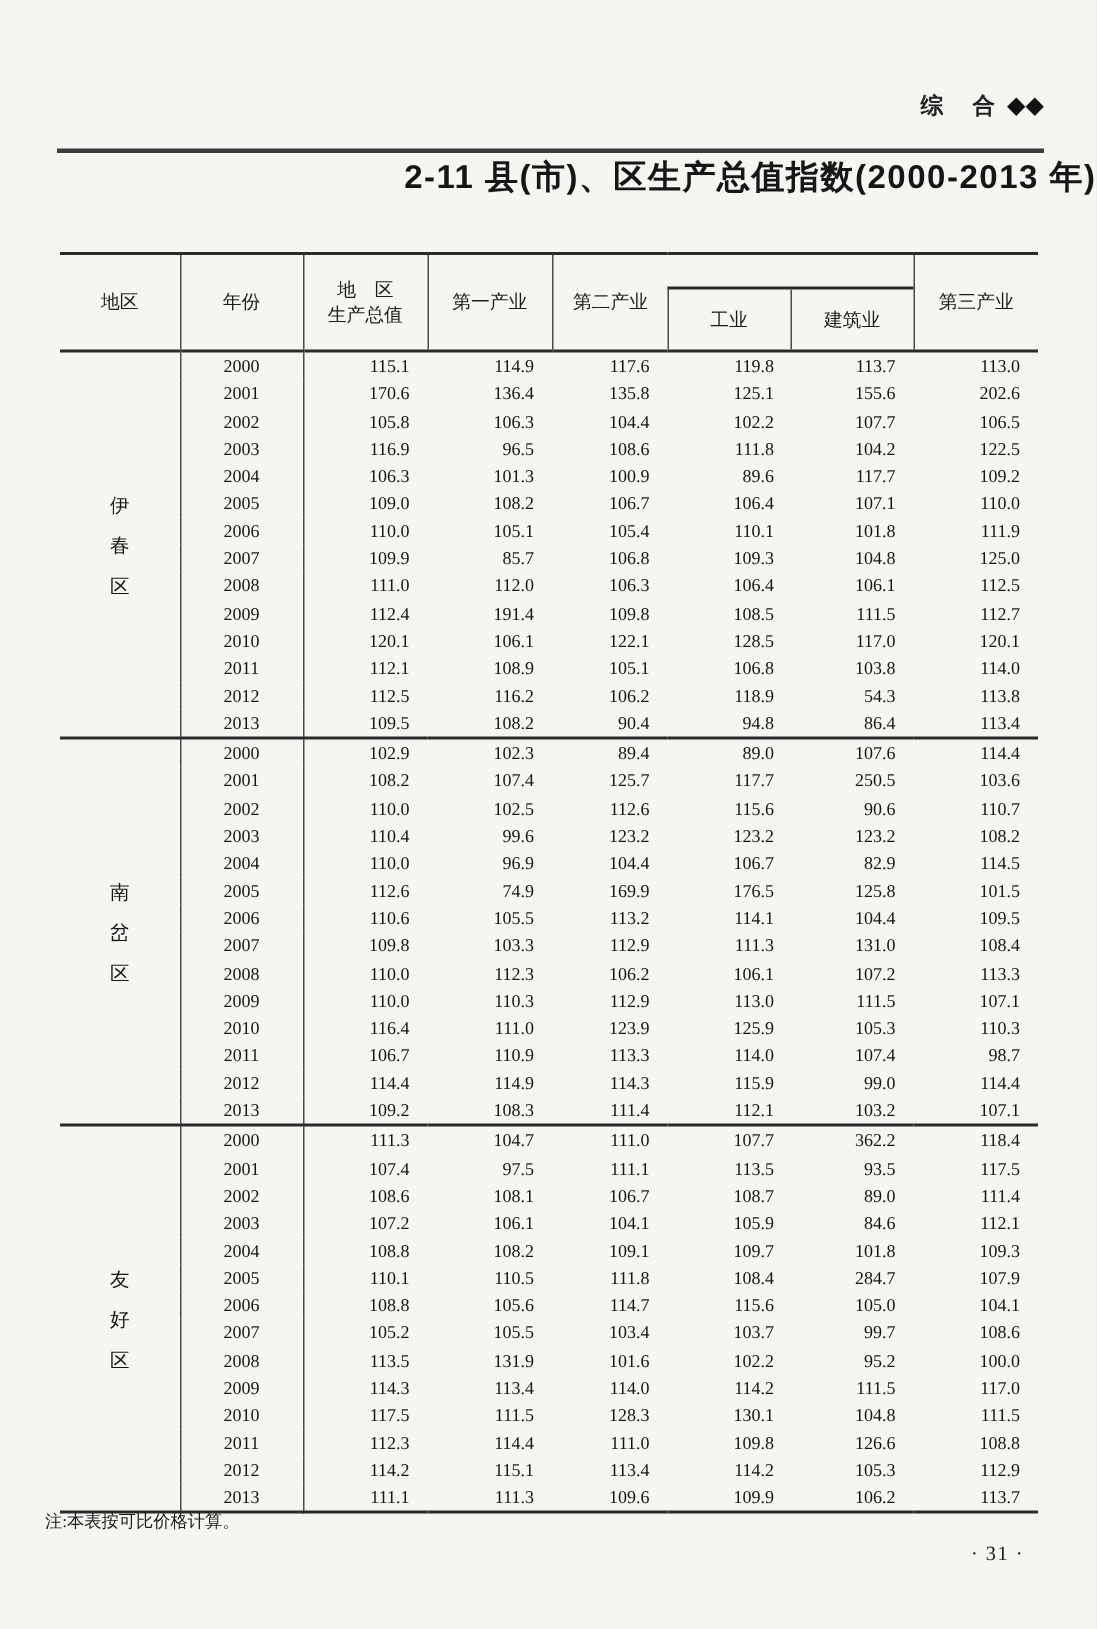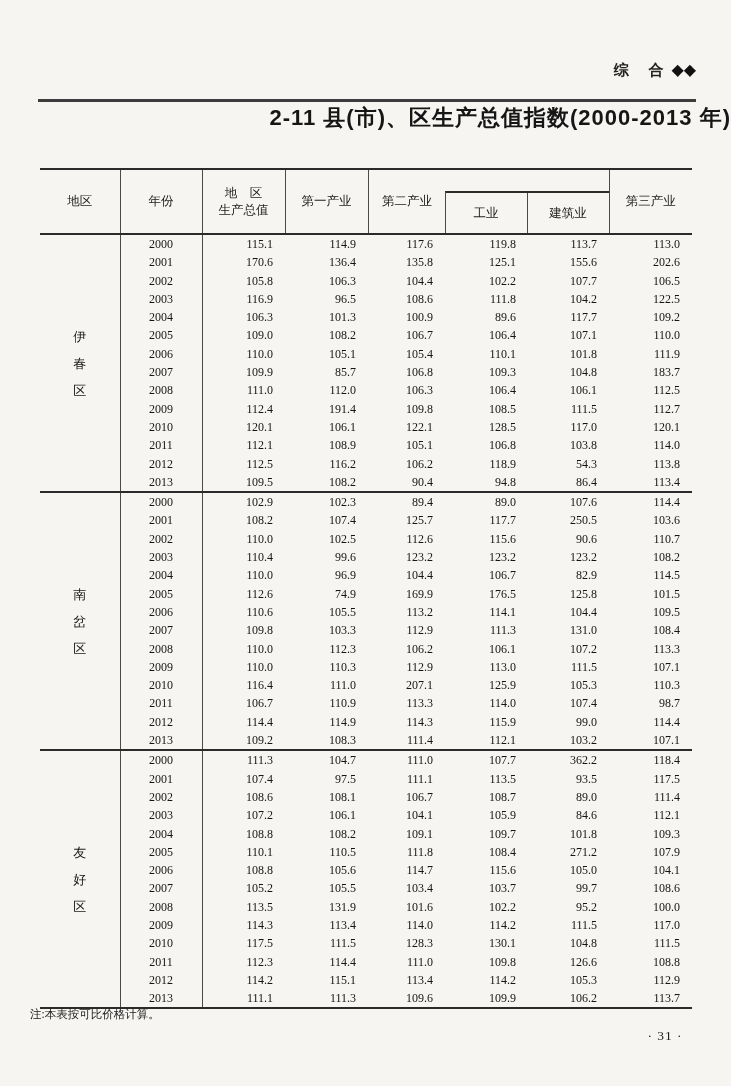--- a/index.html
+++ b/index.html
@@ -199,21 +199,21 @@
           <td class="num-cell">101.8</td>
           <td class="num-cell">111.9</td>
         </tr>
         <tr>
           <td class="year-cell">2007</td>
           <td class="num-cell">109.9</td>
           <td class="num-cell">85.7</td>
           <td class="num-cell">106.8</td>
           <td class="num-cell">109.3</td>
           <td class="num-cell">104.8</td>
-          <td class="num-cell">183.7</td>
+          <td class="num-cell">125.0</td>
         </tr>
         <tr>
           <td class="year-cell">2008</td>
           <td class="num-cell">111.0</td>
           <td class="num-cell">112.0</td>
           <td class="num-cell">106.3</td>
           <td class="num-cell">106.4</td>
           <td class="num-cell">106.1</td>
           <td class="num-cell">112.5</td>
         </tr>
@@ -356,21 +356,21 @@
           <td class="num-cell">110.3</td>
           <td class="num-cell">112.9</td>
           <td class="num-cell">113.0</td>
           <td class="num-cell">111.5</td>
           <td class="num-cell">107.1</td>
         </tr>
         <tr>
           <td class="year-cell">2010</td>
           <td class="num-cell">116.4</td>
           <td class="num-cell">111.0</td>
-          <td class="num-cell">207.1</td>
+          <td class="num-cell">123.9</td>
           <td class="num-cell">125.9</td>
           <td class="num-cell">105.3</td>
           <td class="num-cell">110.3</td>
         </tr>
         <tr>
           <td class="year-cell">2011</td>
           <td class="num-cell">106.7</td>
           <td class="num-cell">110.9</td>
           <td class="num-cell">113.3</td>
           <td class="num-cell">114.0</td>
@@ -446,21 +446,21 @@
           <td class="num-cell">109.7</td>
           <td class="num-cell">101.8</td>
           <td class="num-cell">109.3</td>
         </tr>
         <tr>
           <td class="year-cell">2005</td>
           <td class="num-cell">110.1</td>
           <td class="num-cell">110.5</td>
           <td class="num-cell">111.8</td>
           <td class="num-cell">108.4</td>
-          <td class="num-cell">271.2</td>
+          <td class="num-cell">284.7</td>
           <td class="num-cell">107.9</td>
         </tr>
         <tr>
           <td class="year-cell">2006</td>
           <td class="num-cell">108.8</td>
           <td class="num-cell">105.6</td>
           <td class="num-cell">114.7</td>
           <td class="num-cell">115.6</td>
           <td class="num-cell">105.0</td>
           <td class="num-cell">104.1</td>

